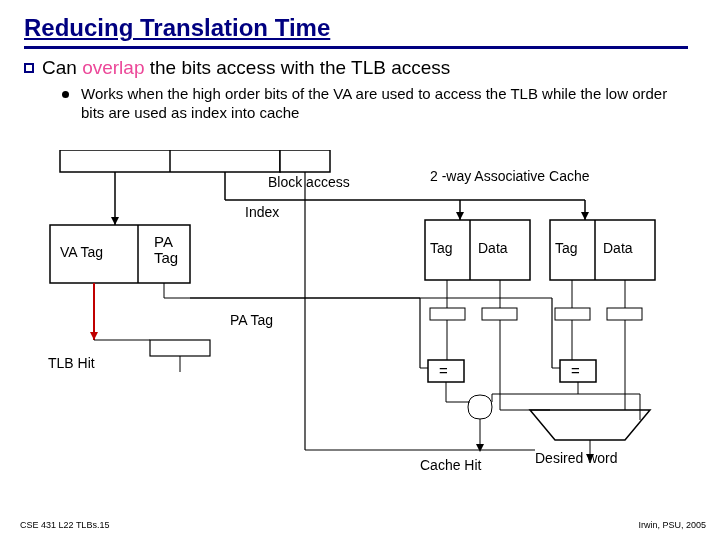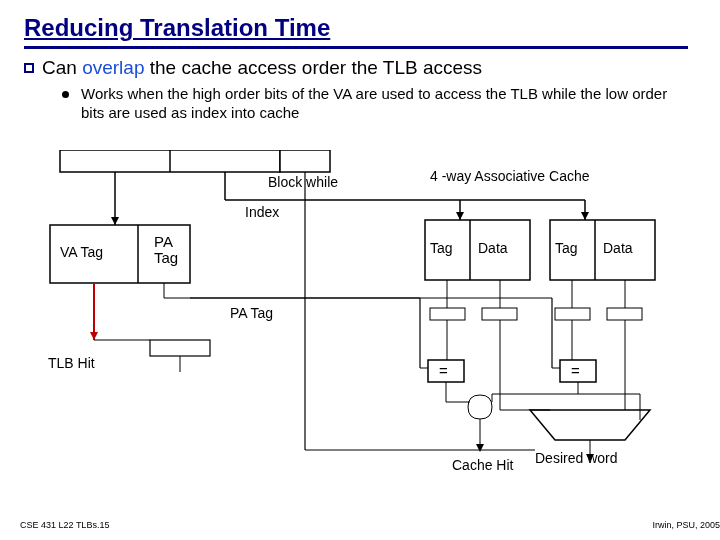--- a/index.html
+++ b/index.html
@@ -49,21 +49,21 @@
     margin-left: 38px;
     margin-top: 6px;
     font-size: 15px;
     line-height: 1.25;
     max-width: 620px;
   }
   .dot {
     width: 7px; height: 7px; border-radius: 50%; background: #000;
     margin-top: 6px; flex: 0 0 auto;
   }
-  .red { color: #1d4ed8; }
+  .red { color: #ec4899; }
   .stage {
     position: absolute;
     left: 30px; right: 20px; top: 150px; bottom: 40px;
   }
   .lbl {
     position: absolute;
     font-size: 14px;
     white-space: nowrap;
   }
   svg.diagram {
@@ -71,36 +71,36 @@
     left: 0; top: 0;
     width: 670px; height: 340px;
   }
   .footer-left {
     position: absolute;
     left: 20px; bottom: 10px;
     font-size: 9px;
   }
   .footer-right {
     position: absolute;
-    right: 0; bottom: 10px;
+    right: 14px; bottom: 10px;
     font-size: 9px;
     margin-top: 45px;
   }
 </style>
 </head>
 <body>
 
 <div class="slide">
   <div class="title">Reducing Translation Time</div>
   <div class="rule"></div>
 
   <div class="bullet-row">
     <div class="bullet-sq"></div>
     <div class="txt">
-      <span>Can </span><span class="red">overlap</span><span> the cache access order the TLB access</span>
+      <span>Can </span><span class="red">overlap</span><span> the bits access with the TLB access</span>
     </div>
   </div>
 
   <div class="sub-row">
     <div class="dot"></div>
     <div>Works when the high order bits of the VA are used to access the TLB while the low order bits are used as index into cache</div>
   </div>
 
   <div class="stage">
     <svg class="diagram" viewBox="0 0 670 340">
@@ -184,35 +184,35 @@
 
       <line x1="470" y1="260" x2="520" y2="260" stroke="#000"></line>
 
       <line x1="548" y1="244" x2="610" y2="244" stroke="#000"></line>
       <line x1="610" y1="244" x2="610" y2="270" stroke="#000"></line>
 
       <line x1="560" y1="290" x2="560" y2="310" stroke="#000"></line>
       <polygon points="560,312 556,304 564,304" fill="#000"></polygon>
     </svg>
 
-    <div class="lbl" style="left:238px; top:24px;">Block while</div>
+    <div class="lbl" style="left:238px; top:24px;">Block access</div>
     <div class="lbl" style="left:215px; top:54px;">Index</div>
     <div class="lbl" style="left:30px; top:94px;">VA Tag</div>
     <div class="lbl" style="left:124px; top:84px; font-size:15px; line-height:1.05;">PA<br>Tag</div>
-    <div class="lbl" style="left:200px; top:155px;">PA Tag</div>
+    <div class="lbl" style="left:200px; top:162px;">PA Tag</div>
     <div class="lbl" style="left:18px; top:205px; font-weight:normal;">TLB Hit</div>
 
-    <div class="lbl" style="left:400px; top:18px;">4 -way Associative Cache</div>
+    <div class="lbl" style="left:400px; top:18px;">2 -way Associative Cache</div>
     <div class="lbl" style="left:400px; top:90px;">Tag</div>
     <div class="lbl" style="left:448px; top:90px;">Data</div>
     <div class="lbl" style="left:525px; top:90px;">Tag</div>
     <div class="lbl" style="left:573px; top:90px;">Data</div>
 
     <div class="lbl" style="left:409px; top:212px; font-size:15px;">=</div>
     <div class="lbl" style="left:541px; top:212px; font-size:15px;">=</div>
 
-    <div class="lbl" style="left:422px; top:307px;">Cache Hit</div>
+    <div class="lbl" style="left:390px; top:307px;">Cache Hit</div>
     <div class="lbl" style="left:505px; top:300px;">Desired word</div>
   </div>
 </div>
 
 <div class="footer-left">CSE 431  L22 TLBs.15</div>
 <div class="footer-right">Irwin, PSU, 2005</div>
 
 </body></html>

